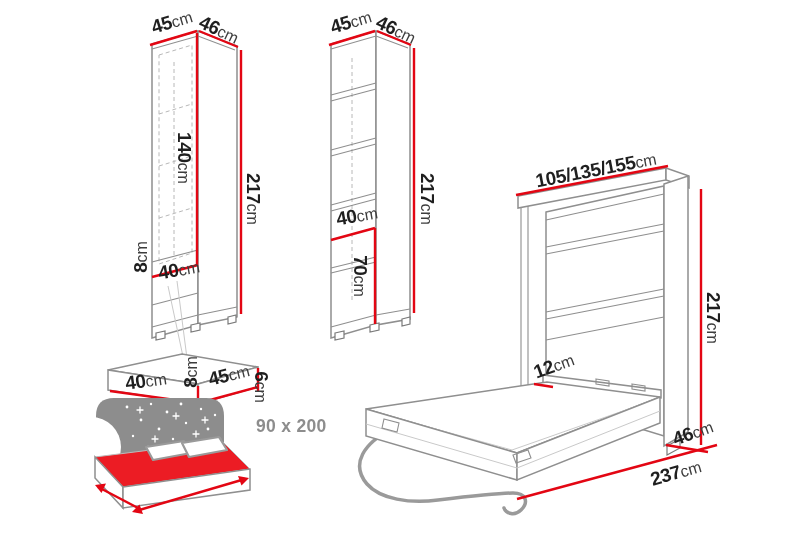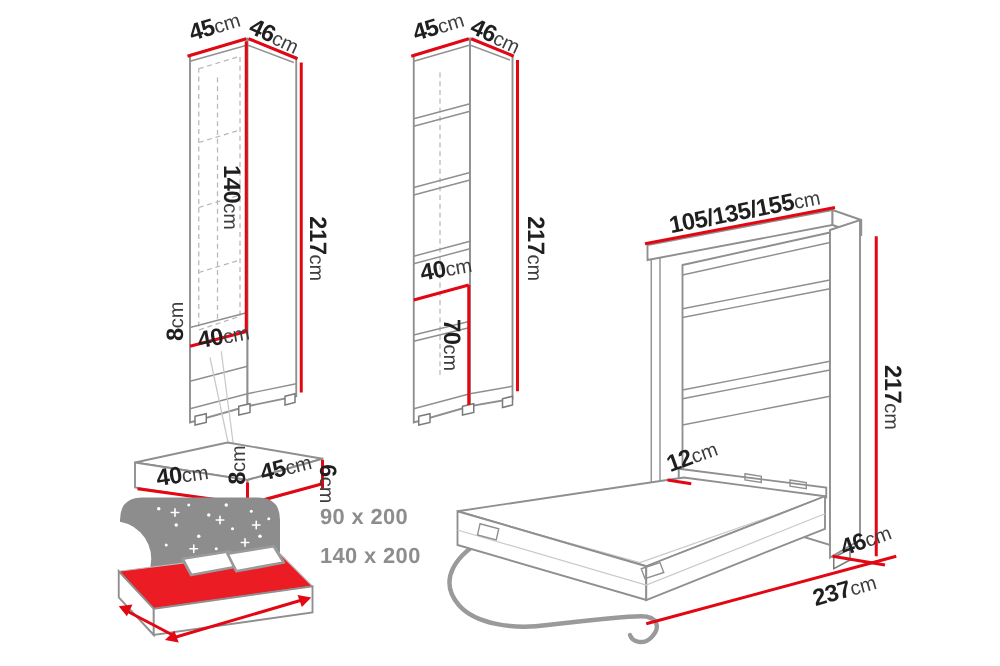--- a/index.html
+++ b/index.html
@@ -20,23 +20,23 @@
   .star{fill:#fff;stroke:none;}
   .sparkle{stroke:#fff;stroke-width:1.3;fill:none;stroke-linecap:round;}
   .dim{
     position:absolute;white-space:nowrap;z-index:5;
     font-weight:800;font-size:19px;color:var(--label-text,#1f1f1f);
     letter-spacing:-0.4px;
     transform:translate(-50%,-50%) rotate(var(--r,0deg));
   }
   .dim .u{font-weight:400;font-size:16px;color:var(--unit-text,#3d3d3d);letter-spacing:0;}
   .sizes{
-    position:absolute;left:256px;top:398px;z-index:5;
+    position:absolute;left:256px;top:411px;z-index:5;
     font-weight:700;font-size:17.5px;color:var(--size-text,#8d8d8d);
-    line-height:1.78;letter-spacing:0.3px;
+    line-height:1.78;letter-spacing:0.3px;text-align:right;
   }
 </style>
 </head>
 <body>
 
 <div class="stage">
 
 <svg width="800" height="533" viewBox="0 0 800 533">
 
   <g>
@@ -184,16 +184,15 @@
 <div class="dim" style="left:261px;top:387px;--r:90deg"><span class="v">6</span><span class="u">cm</span></div>
 
 <div class="dim" style="left:596px;top:170px;--r:-11deg"><span class="v">105/135/155</span><span class="u">cm</span></div>
 <div class="dim" style="left:713px;top:318px;--r:90deg"><span class="v">217</span><span class="u">cm</span></div>
 <div class="dim" style="left:554px;top:366px;--r:-20deg"><span class="v">12</span><span class="u">cm</span></div>
 <div class="dim" style="left:693px;top:433px;--r:-20deg"><span class="v">46</span><span class="u">cm</span></div>
 <div class="dim" style="left:676px;top:473px;--r:-16deg"><span class="v">237</span><span class="u">cm</span></div>
 
 <div class="sizes">
   <div>90 x 200</div>
-  <div>140 x 200</div>
 </div>
 
 </div>
 
 </body></html>

